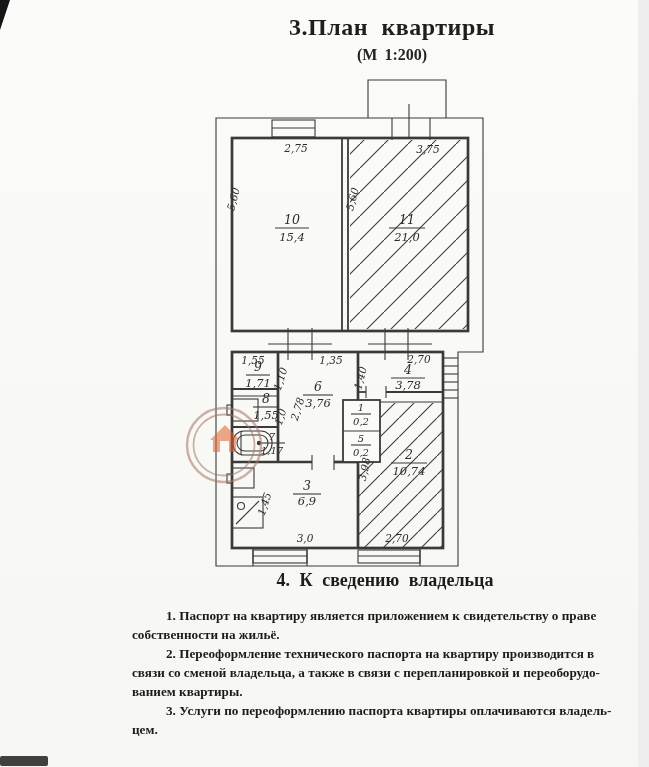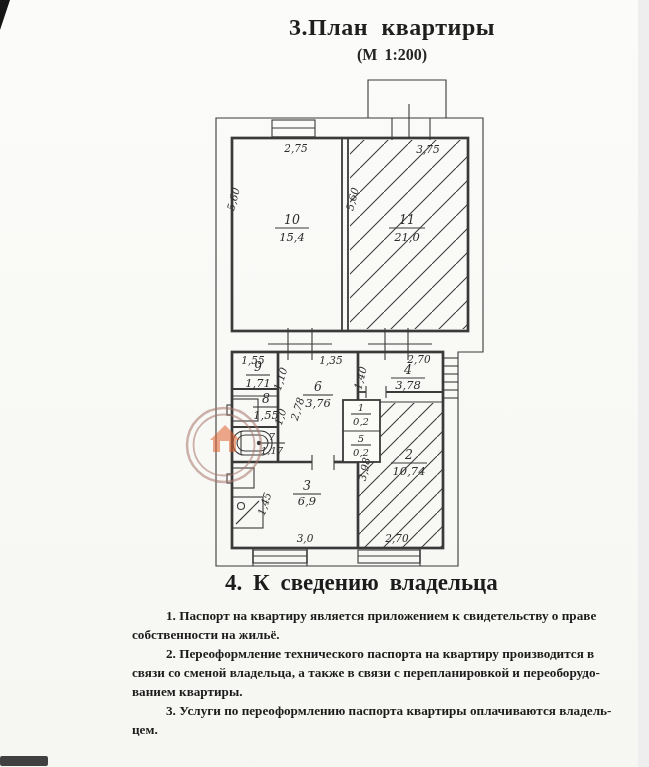--- a/index.html
+++ b/index.html
@@ -3,22 +3,22 @@
 <meta charset="utf-8">
 <style>
   html,body{margin:0;padding:0;}
   body{width:649px;height:767px;overflow:hidden;background:#eee;}
   .paper{position:relative;width:638px;height:767px;background:linear-gradient(180deg,#fbfbf9,#f6f6f3);
          font-family:"Liberation Serif",serif;}
   .doc-title{position:absolute;top:14px;left:232px;width:320px;text-align:center;
              font-weight:bold;font-size:24px;letter-spacing:.5px;word-spacing:7px;color:#1e1e1e;}
   .doc-scale{position:absolute;top:46px;left:232px;width:320px;text-align:center;
              font-weight:bold;font-size:16px;word-spacing:3px;color:#242424;}
-  .notice-title{position:absolute;top:570px;left:225px;width:320px;text-align:left;
-                font-weight:bold;font-size:23px;word-spacing:5px;color:#1c1c1c;}
+  .notice-title{position:absolute;top:570px;left:225px;width:320px;text-align:center;
+                font-weight:bold;font-size:18px;word-spacing:5px;color:#1c1c1c;}
   .notice-body{position:absolute;top:606px;left:132px;width:520px;color:#1b1b1b;
                font-weight:bold;font-size:13.2px;line-height:19px;}
   .notice-body p{margin:0;text-indent:34px;white-space:pre-line;}
   .plan{position:absolute;left:0;top:0;width:649px;height:767px;}
   .plan .w1,.plan .w2,.plan .w3{stroke:#3a3a3a;fill:none;}
   .plan .w1{stroke-width:1.1;}
   .plan .w2{stroke-width:1.8;}
   .plan .w3{stroke-width:2.7;}
   .plan text{fill:#2d2d2d;stroke:none;text-anchor:middle;font-family:"DejaVu Serif",serif;font-style:italic;}
   .plan .rnum{font-size:12.5px;}

